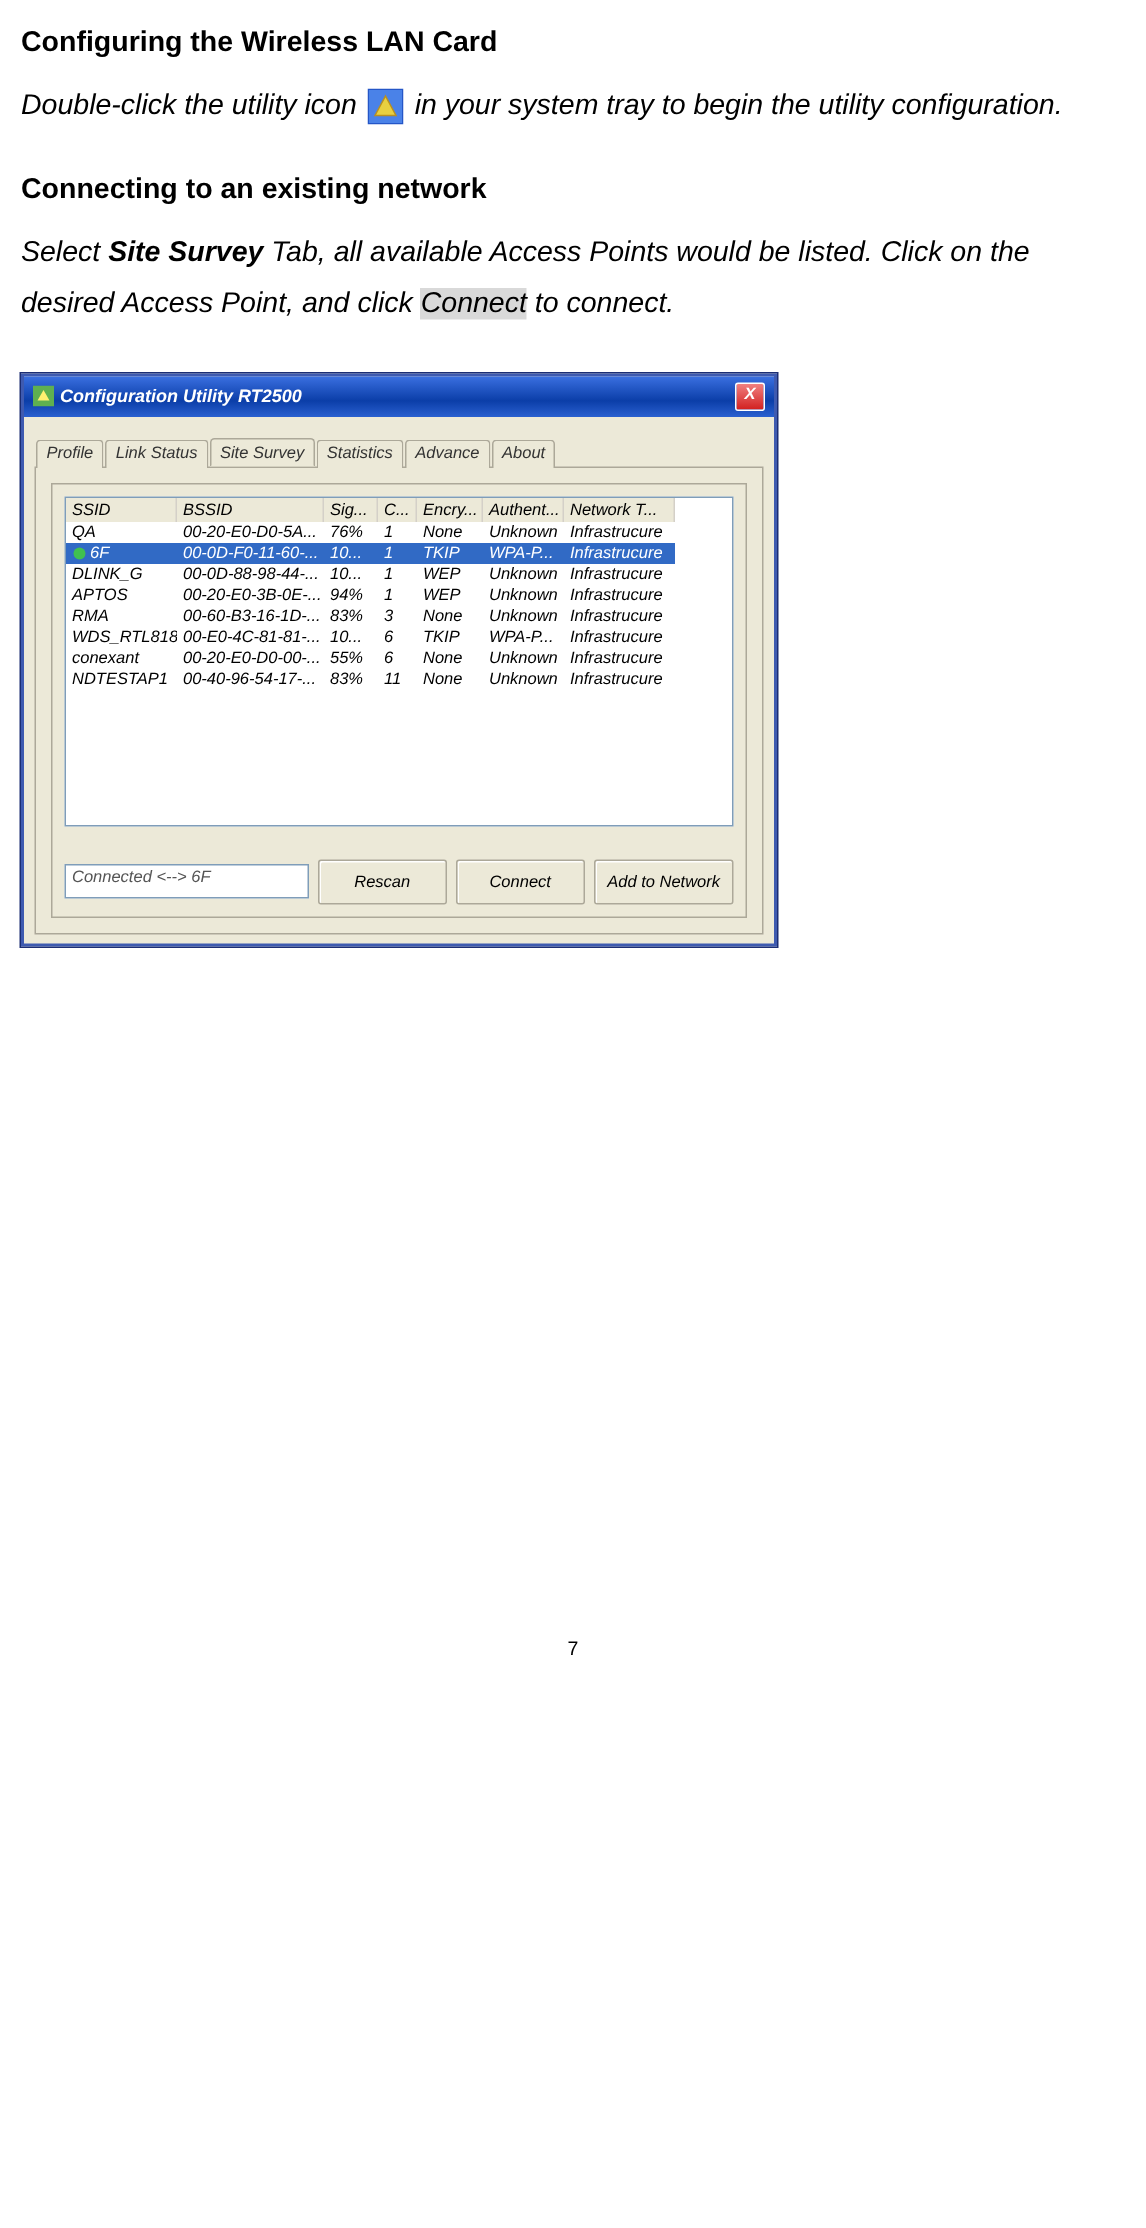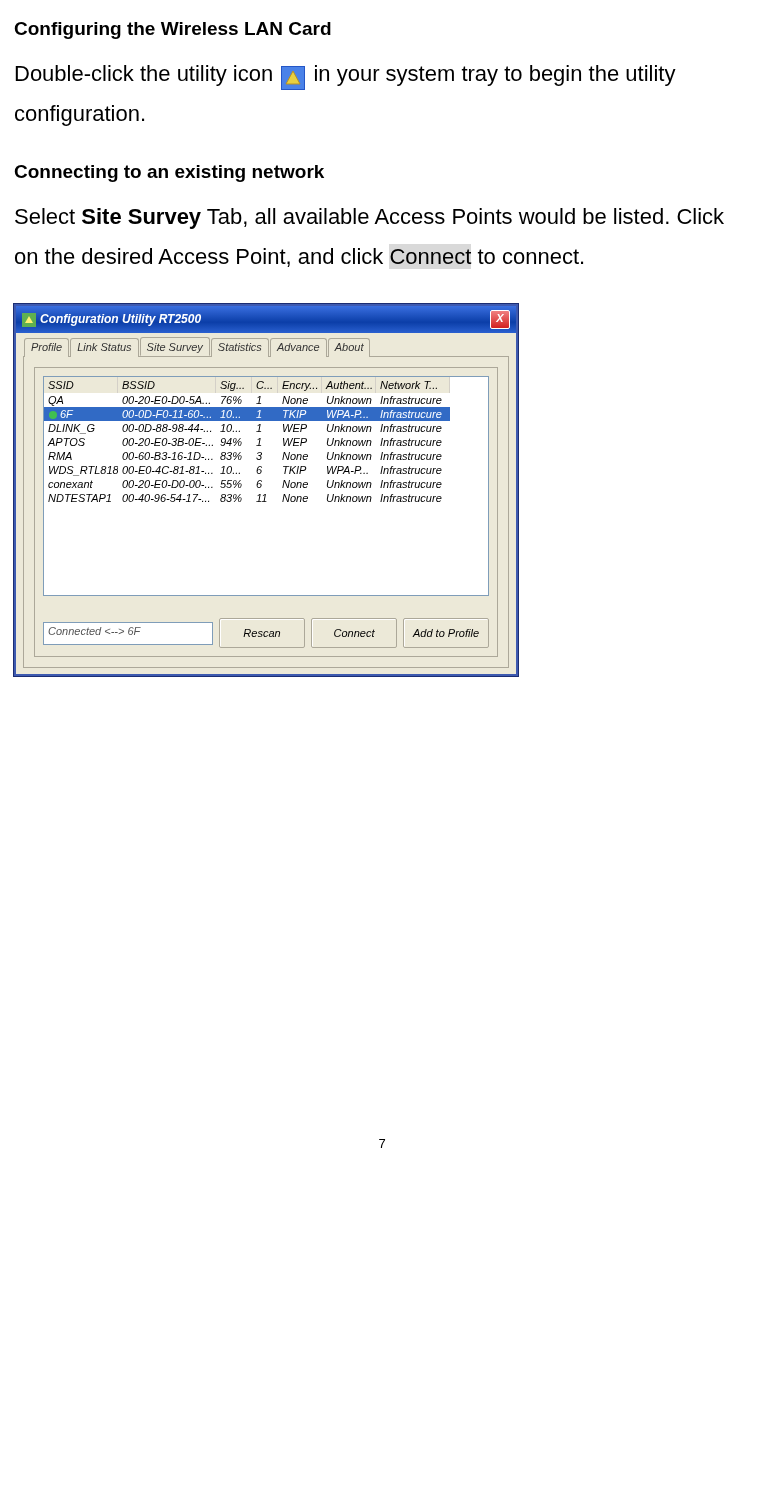--- a/index.html
+++ b/index.html
@@ -9,23 +9,24 @@
     background: #fff;
     width: 764px;
     box-sizing: border-box;
   }
   .heading {
     font-weight: bold;
     font-size: 19px;
     margin-bottom: 14px;
   }
   .para {
-    font-size: 22px;
+    font-size: 19px;
     line-height: 1.8;
     margin-bottom: 28px;
+    font-style: italic;
   }
   .tray-icon {
     display: inline-block;
     vertical-align: middle;
     width: 24px;
     height: 24px;
     margin: 0 2px;
   }
   .highlight {
     background: #d9d9d9;
@@ -59,21 +60,21 @@
     background: linear-gradient(#f08080, #d22020);
     border: 1px solid #fff;
     border-radius: 2px;
     color: #fff;
     font-weight: bold;
     text-align: center;
     line-height: 14px;
   }
   .tabs {
     display: flex;
-    padding: 4px 8px 0 8px;
+    padding: 14px 8px 0 8px;
     gap: 0;
   }
   .tab {
     padding: 2px 6px;
     background: #ece9d8;
     border: 1px solid #aca899;
     border-bottom: none;
     border-radius: 3px 3px 0 0;
     margin-right: 1px;
     position: relative;
@@ -294,20 +295,20 @@
               <div>Unknown</div>
               <div>Infrastrucure</div>
             </div>
           </div>
         <div class="emptyrows"></div>
       </div>
       <div class="btnrow">
         <div class="statusfield">Connected &lt;--&gt; 6F</div>
         <div class="btn">Rescan</div>
         <div class="btn">Connect</div>
-        <div class="btn">Add to Profile</div>
+        <div class="btn">Add to Network</div>
       </div>
     </div>
   </div>
 
 </div>
 
 <div class="pagenum">7</div>
 
 </body></html>

